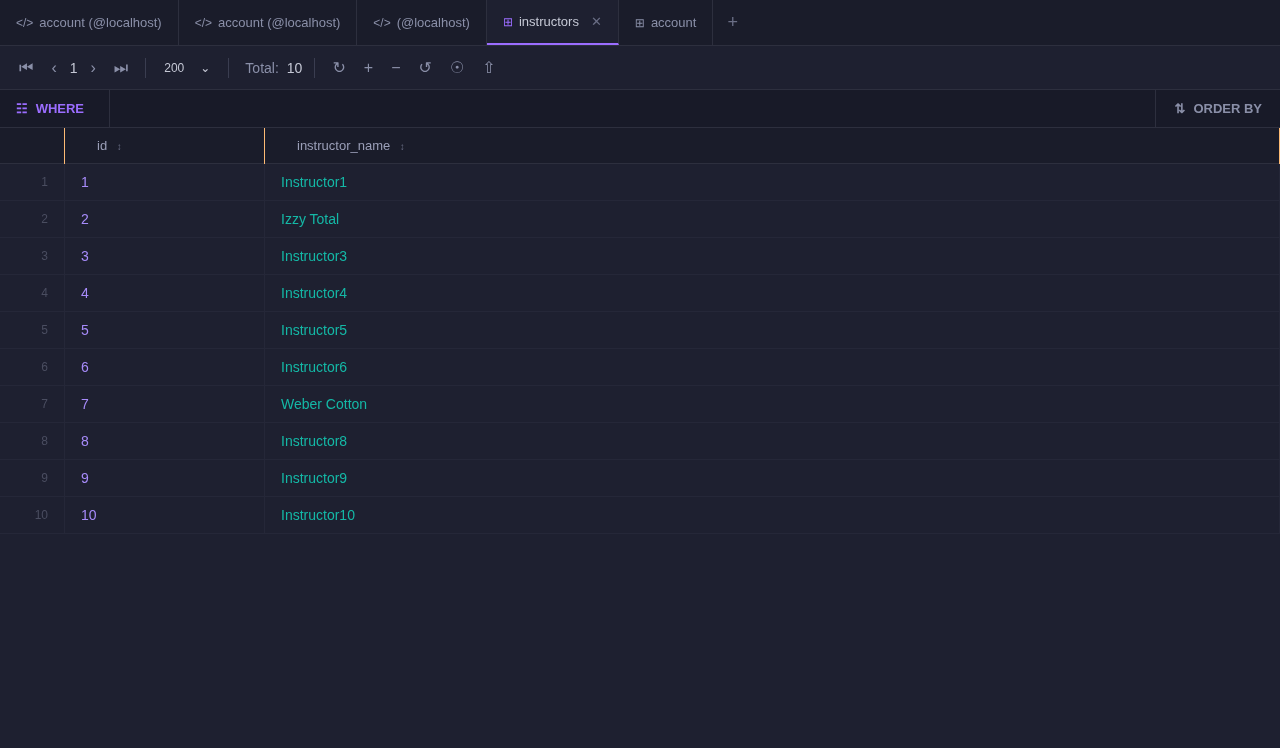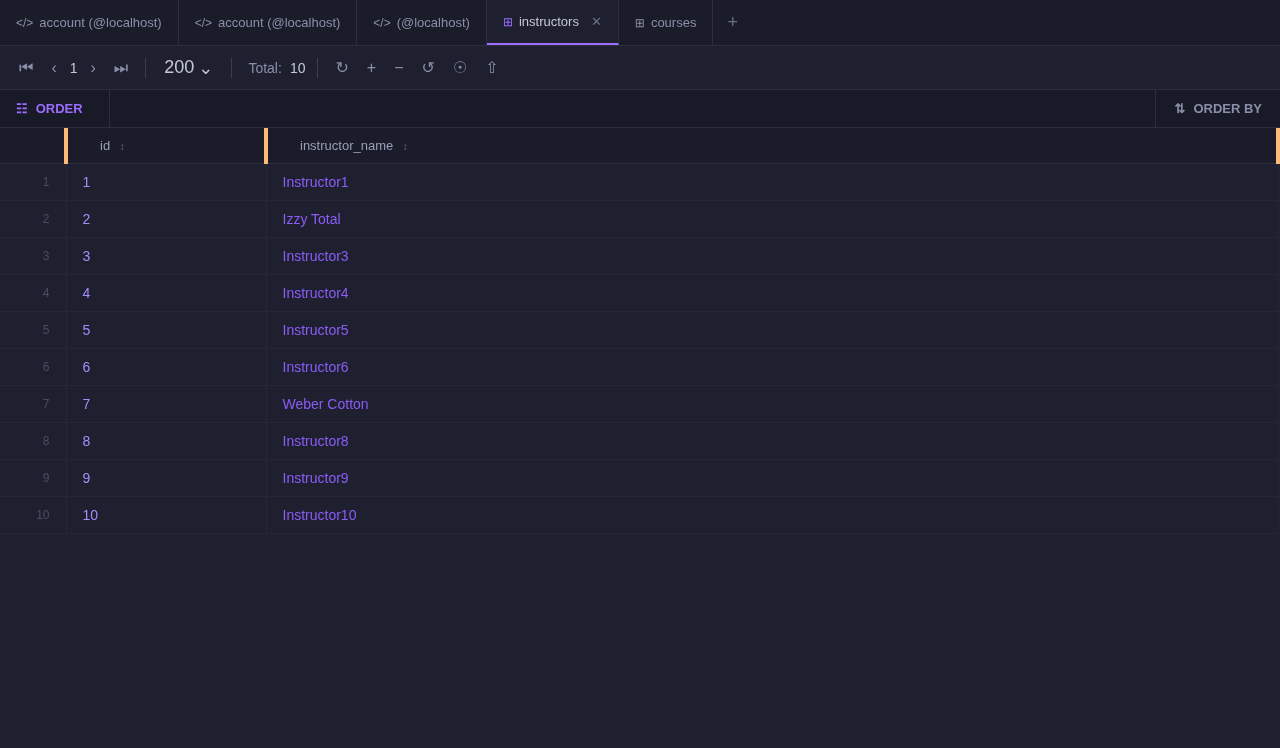--- a/index.html
+++ b/index.html
@@ -90,23 +90,23 @@
     .toolbar-page {
       display: flex;
       align-items: center;
       gap: 6px;
       color: #c5c8d5;
       font-size: 14px;
     }
     .toolbar-limit {
       display: flex;
       align-items: center;
-      gap: 4px;
-      color: #c5c8d5;
-      font-size: 18px;
+      gap: 16px;
+      color: #c5c8d5;
+      font-size: 12px;
       cursor: pointer;
       padding: 2px 6px;
       border-radius: 3px;
     }
     .total-label {
       color: #8a8fa8;
       font-size: 14px;
       margin-left: 4px;
     }
     .total-val {
@@ -166,21 +166,21 @@
     thead tr {
       background: #1a1c2a;
       border-bottom: 1px solid #2d2f3e;
     }
     thead th {
       text-align: left;
       padding: 10px 32px;
       font-weight: 500;
       color: #9b9fb8;
       font-size: 13px;
-      border-right: 4px solid #fdba74;
+      border-right: 1px solid #fdba74;
       position: relative;
     }
     thead th:first-child {
       width: 50px;
       text-align: right;
       color: #4a4d60;
     }
     thead th .sort-icon {
       display: inline-flex;
       flex-direction: column;
@@ -188,21 +188,21 @@
       margin-left: 6px;
       vertical-align: middle;
       color: #6a6e85;
       font-size: 10px;
     }
     tbody tr {
       border-bottom: 1px solid #252738;
     }
     tbody td {
       padding: 10px 16px;
-      color: #8b5cf6;
+      color: #14b8a6;
       font-size: 14px;
       border-right: 1px solid #252738;
     }
     tbody td:first-child {
       color: #4a4d60;
       text-align: right;
       font-size: 12px;
       width: 50px;
     }
     .col-id { width: 200px; color: #a78bfa !important; }
@@ -228,21 +228,21 @@
   </div>
 
   <div class="tab active">
     <span class="tab-icon">⊞</span>
     <span>instructors</span>
     <span class="close-btn">✕</span>
   </div>
 
   <div class="tab">
     <span class="tab-icon">⊞</span>
-    <span>courses</span>
+    <span>account</span>
   </div>
 
   <div class="tab-add">+</div>
 </div>
 
 <div class="toolbar">
 
   <button class="toolbar-btn" title="First page">⏮</button>
   <button class="toolbar-btn" title="Previous page">‹</button>
   <div class="toolbar-page">
@@ -269,21 +269,21 @@
   <button class="toolbar-btn" title="Add row">+</button>
   <button class="toolbar-btn" title="Delete row">−</button>
   <button class="toolbar-btn" title="Revert">↺</button>
   <button class="toolbar-btn" title="View">☉</button>
   <button class="toolbar-btn" title="Export">⇧</button>
 </div>
 
 <div class="filter-bar">
   <div class="filter-where">
     <span>☷</span>
-    <span>ORDER</span>
+    <span>WHERE</span>
   </div>
   <div class="filter-input-area"></div>
   <div class="order-by-btn">
     <span>⇅</span>
     <span>ORDER BY</span>
   </div>
 </div>
 
 <div class="table-container">
   <table>

